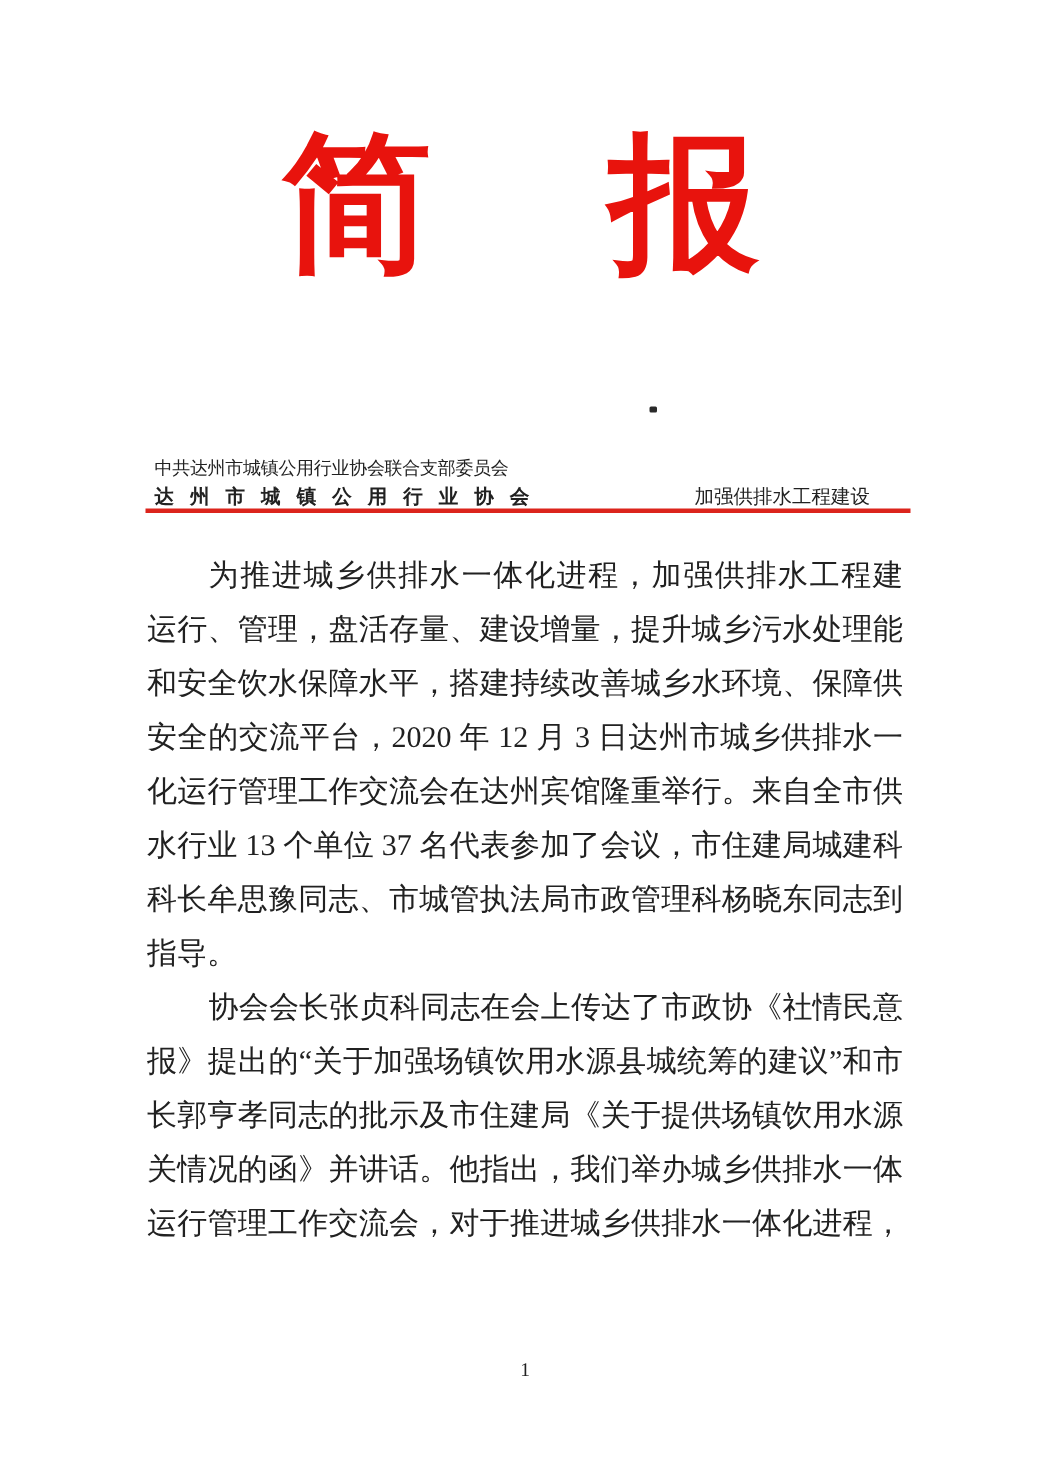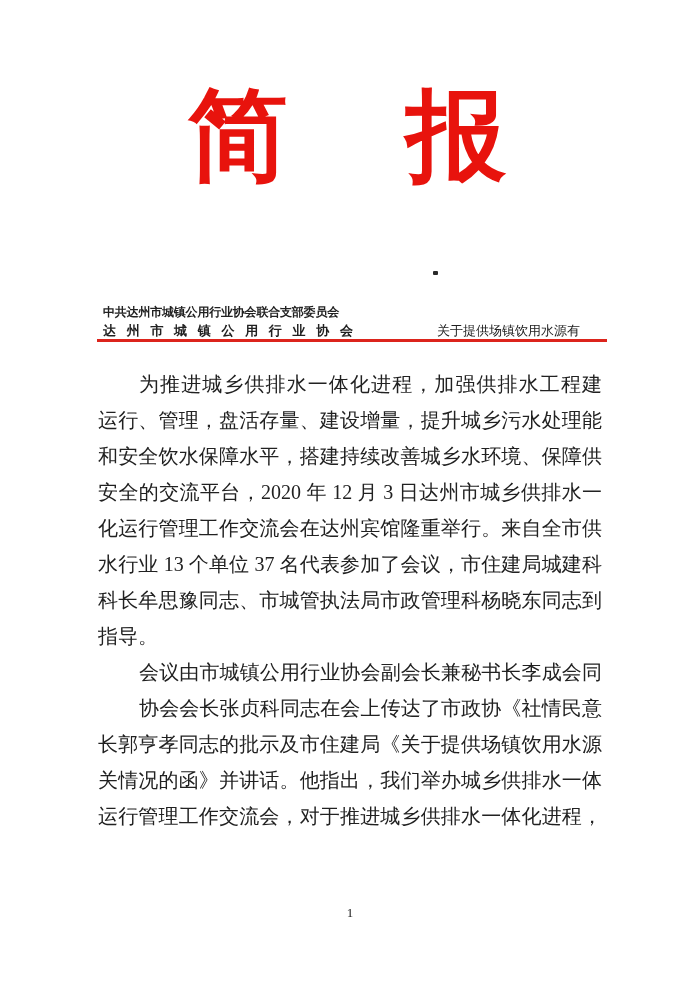--- a/index.html
+++ b/index.html
@@ -54,21 +54,21 @@
     border-radius: 1px;
   }
 
   
   .org-line1 {
     position: absolute;
     left: 103px;
     top: 304px;
     width: 252px;
     font-size: 12px;
-    font-weight: bold;
+    font-weight: normal;
     white-space: nowrap;
     letter-spacing: -0.2px;
   }
   .org-line2 {
     position: absolute;
     left: 103px;
     top: 322px;
     width: 250px;
     font-size: 13px;
     font-weight: bold;
@@ -146,35 +146,35 @@
       <span>城</span>
       <span>镇</span>
       <span>公</span>
       <span>用</span>
       <span>行</span>
       <span>业</span>
       <span>协</span>
       <span>会</span>
     </div>
 
-  <div class="header-date">关于提供场镇饮用水源有</div>
+  <div class="header-date">加强供排水工程建设</div>
 
   <div class="red-rule"></div>
 
   <div class="body-text">
       <div class="line indent fill">为推进城乡供排水一体化进程，加强供排水工程建设、</div>
       <div class="line fill">运行、管理，盘活存量、建设增量，提升城乡污水处理能力</div>
       <div class="line fill">和安全饮水保障水平，搭建持续改善城乡水环境、保障供水</div>
       <div class="line fill">安全的交流平台，2020 年 12 月 3 日达州市城乡供排水一体</div>
       <div class="line fill">化运行管理工作交流会在达州宾馆隆重举行。来自全市供排</div>
       <div class="line fill">水行业 13 个单位 37 名代表参加了会议，市住建局城建科副</div>
       <div class="line fill">科长牟思豫同志、市城管执法局市政管理科杨晓东同志到会</div>
       <div class="line">指导。</div>
-      <div class="line indent fill">会议由市城镇公用行业协会副会长兼秘书长李成会同</div>
       <div class="line indent fill">协会会长张贞科同志在会上传达了市政协《社情民意专</div>
+      <div class="line fill">报》提出的“关于加强场镇饮用水源县城统筹的建议”和市</div>
       <div class="line fill">长郭亨孝同志的批示及市住建局《关于提供场镇饮用水源有</div>
       <div class="line fill">关情况的函》并讲话。他指出，我们举办城乡供排水一体化</div>
       <div class="line fill">运行管理工作交流会，对于推进城乡供排水一体化进程，加</div>
     </div>
 
   <div class="page-number">1</div>
 
 </div>
 
 </body></html>

